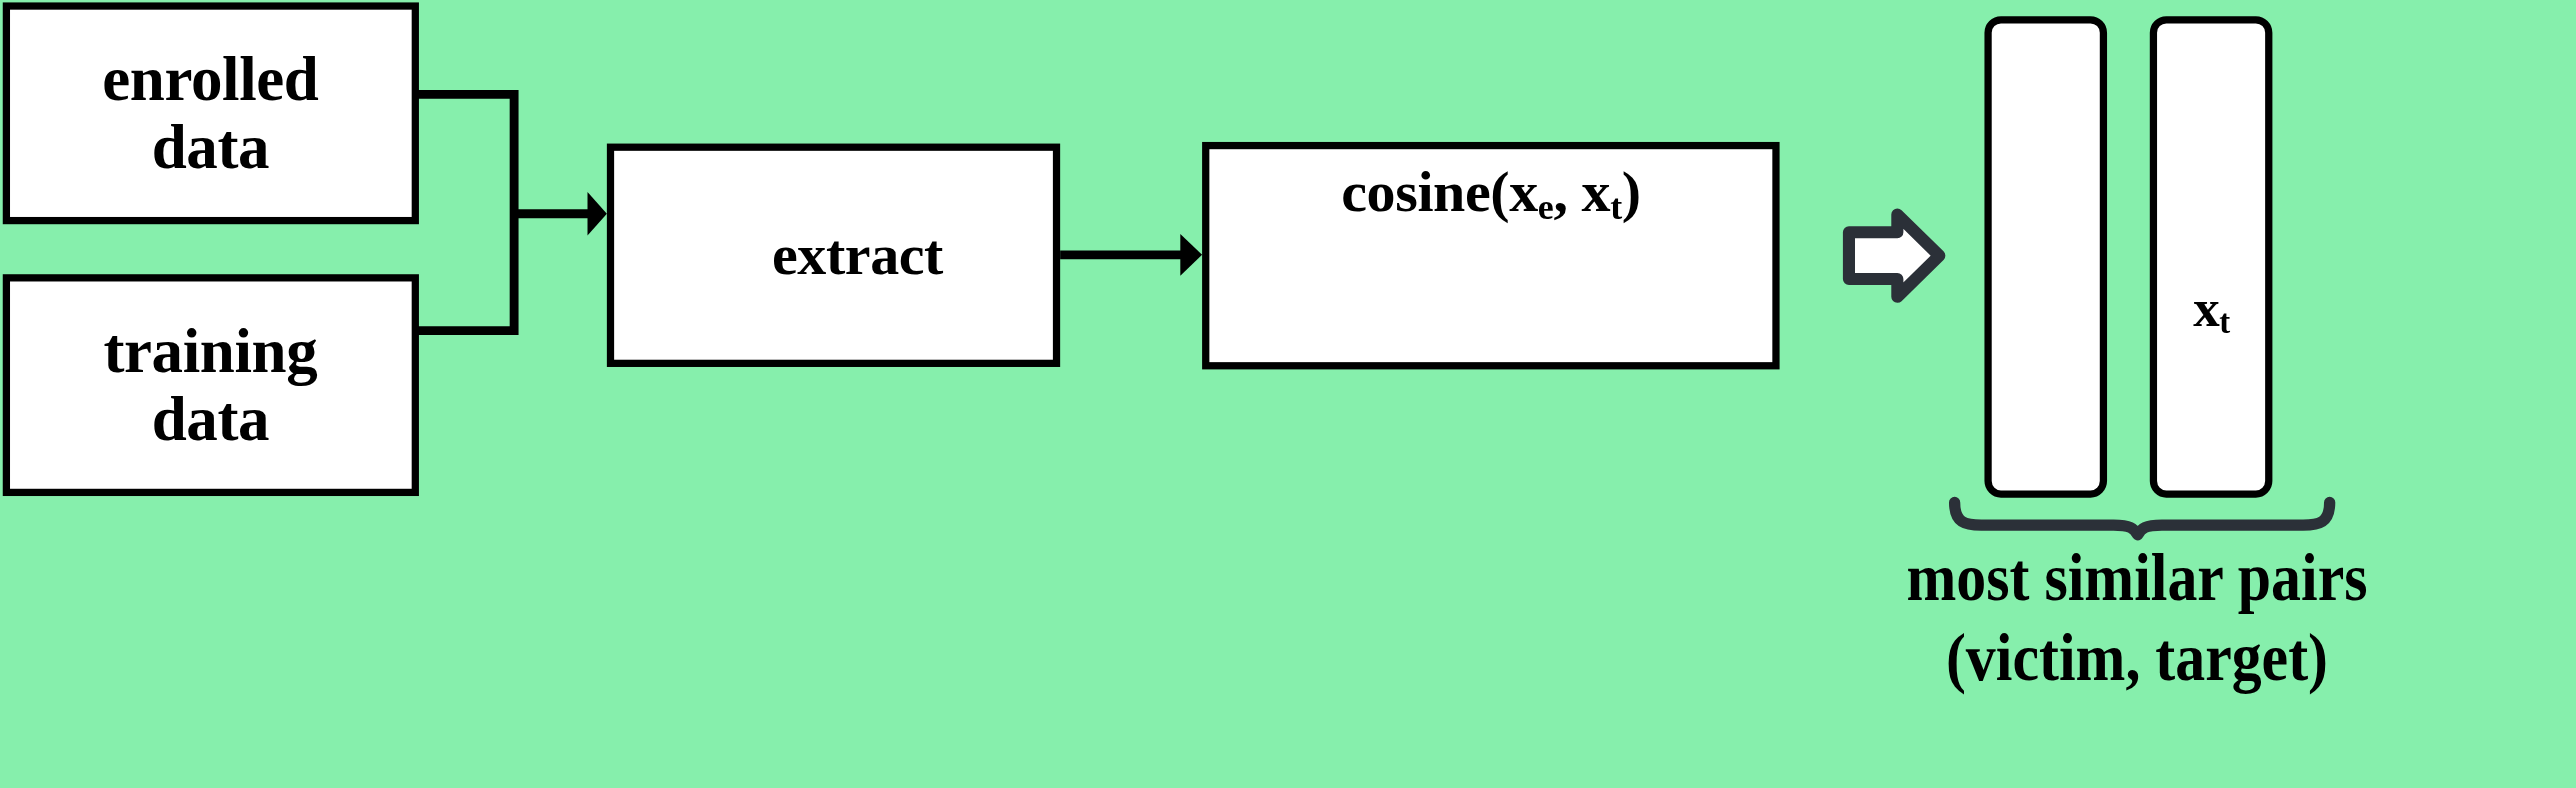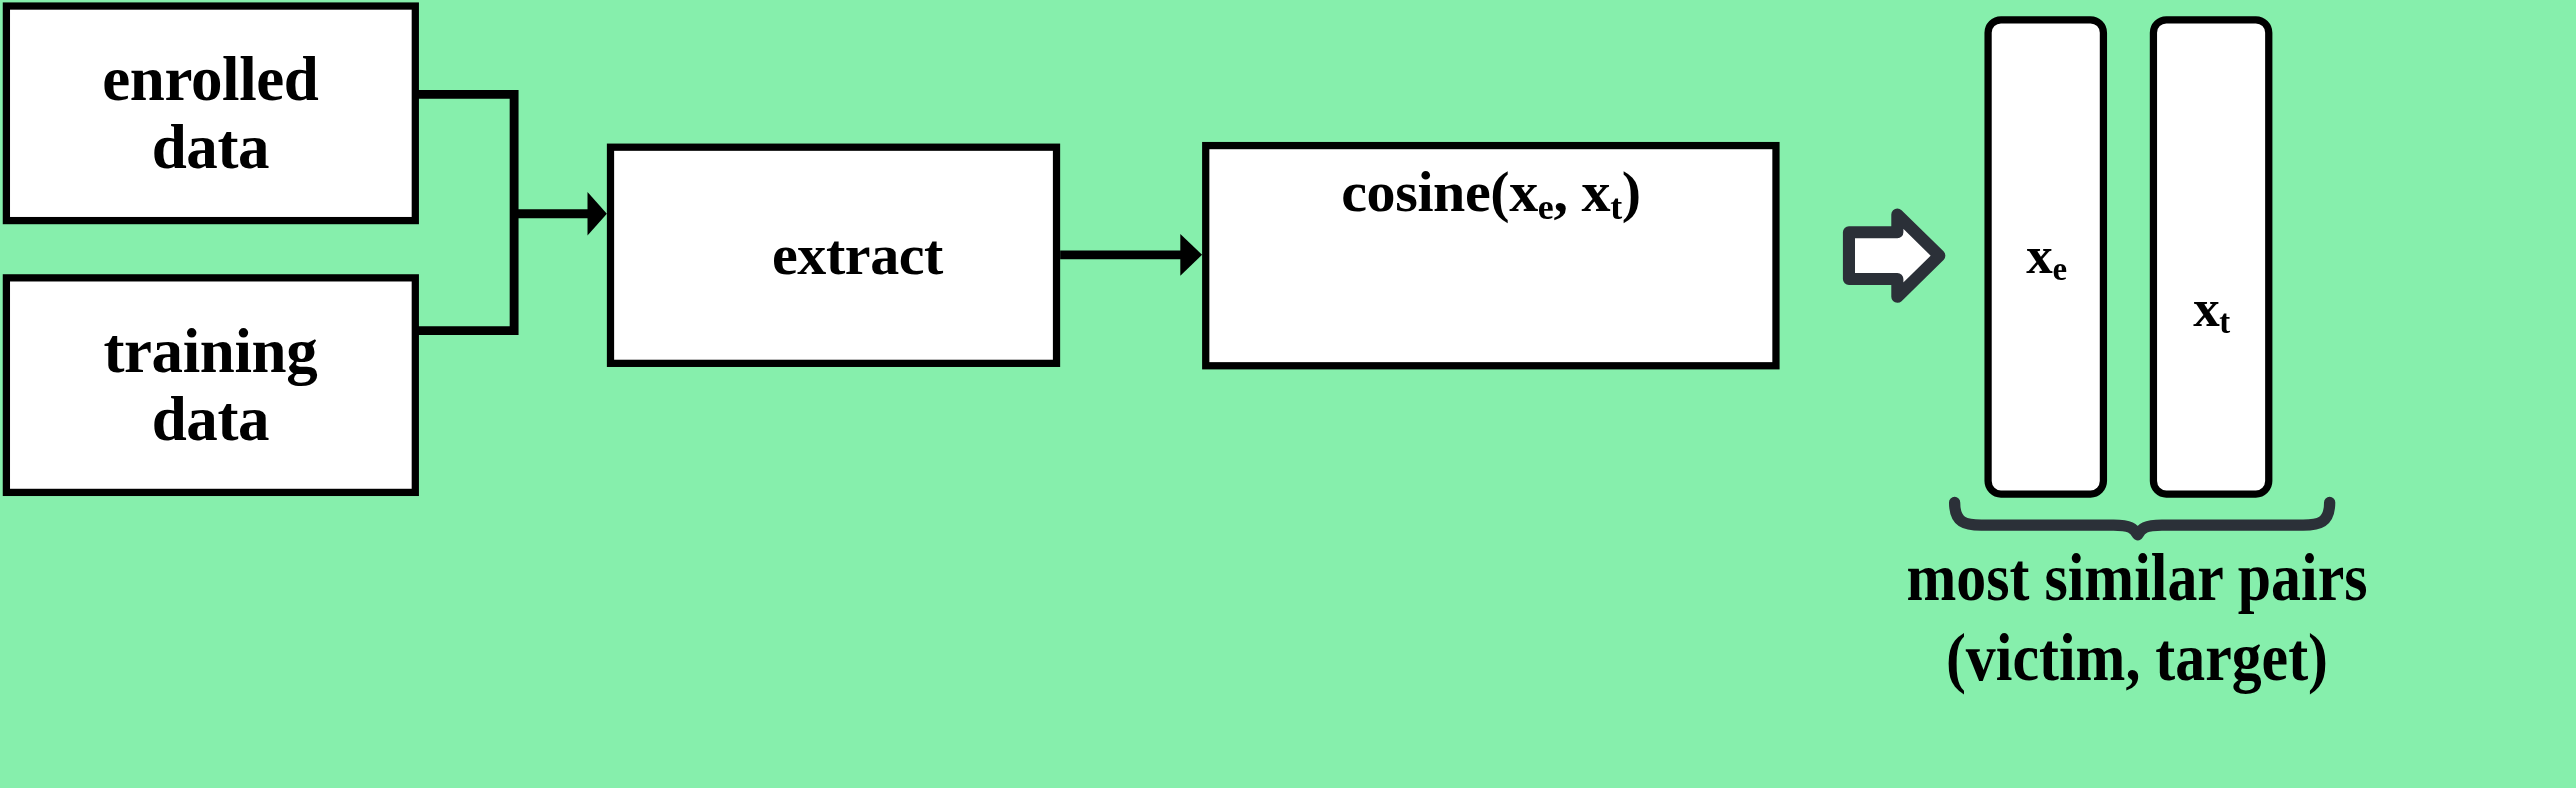--- a/index.html
+++ b/index.html
@@ -193,23 +193,20 @@
   </div>
 
   <div class="box-label" id="label-extract">
     <span class="line">extract</span>
   </div>
 
   <div class="box-label" id="label-cosine">
     <span class="formula"><span>cosine</span><span>(</span><span>x</span><sub>e</sub><span>, </span><span>x</span><sub>t</sub><span>)</span></span>
   </div>
 
-  <div class="box-label" id="label-xe">
-    <span class="formula"><span>x</span><sub>e</sub></span>
-  </div>
 
   <div class="box-label" id="label-xt">
     <span class="formula"><span>x</span><sub>t</sub></span>
   </div>
 
   <div id="caption-block">
     <span class="line">most similar pairs</span>
     <span class="line">(victim, target)</span>
   </div>
 

